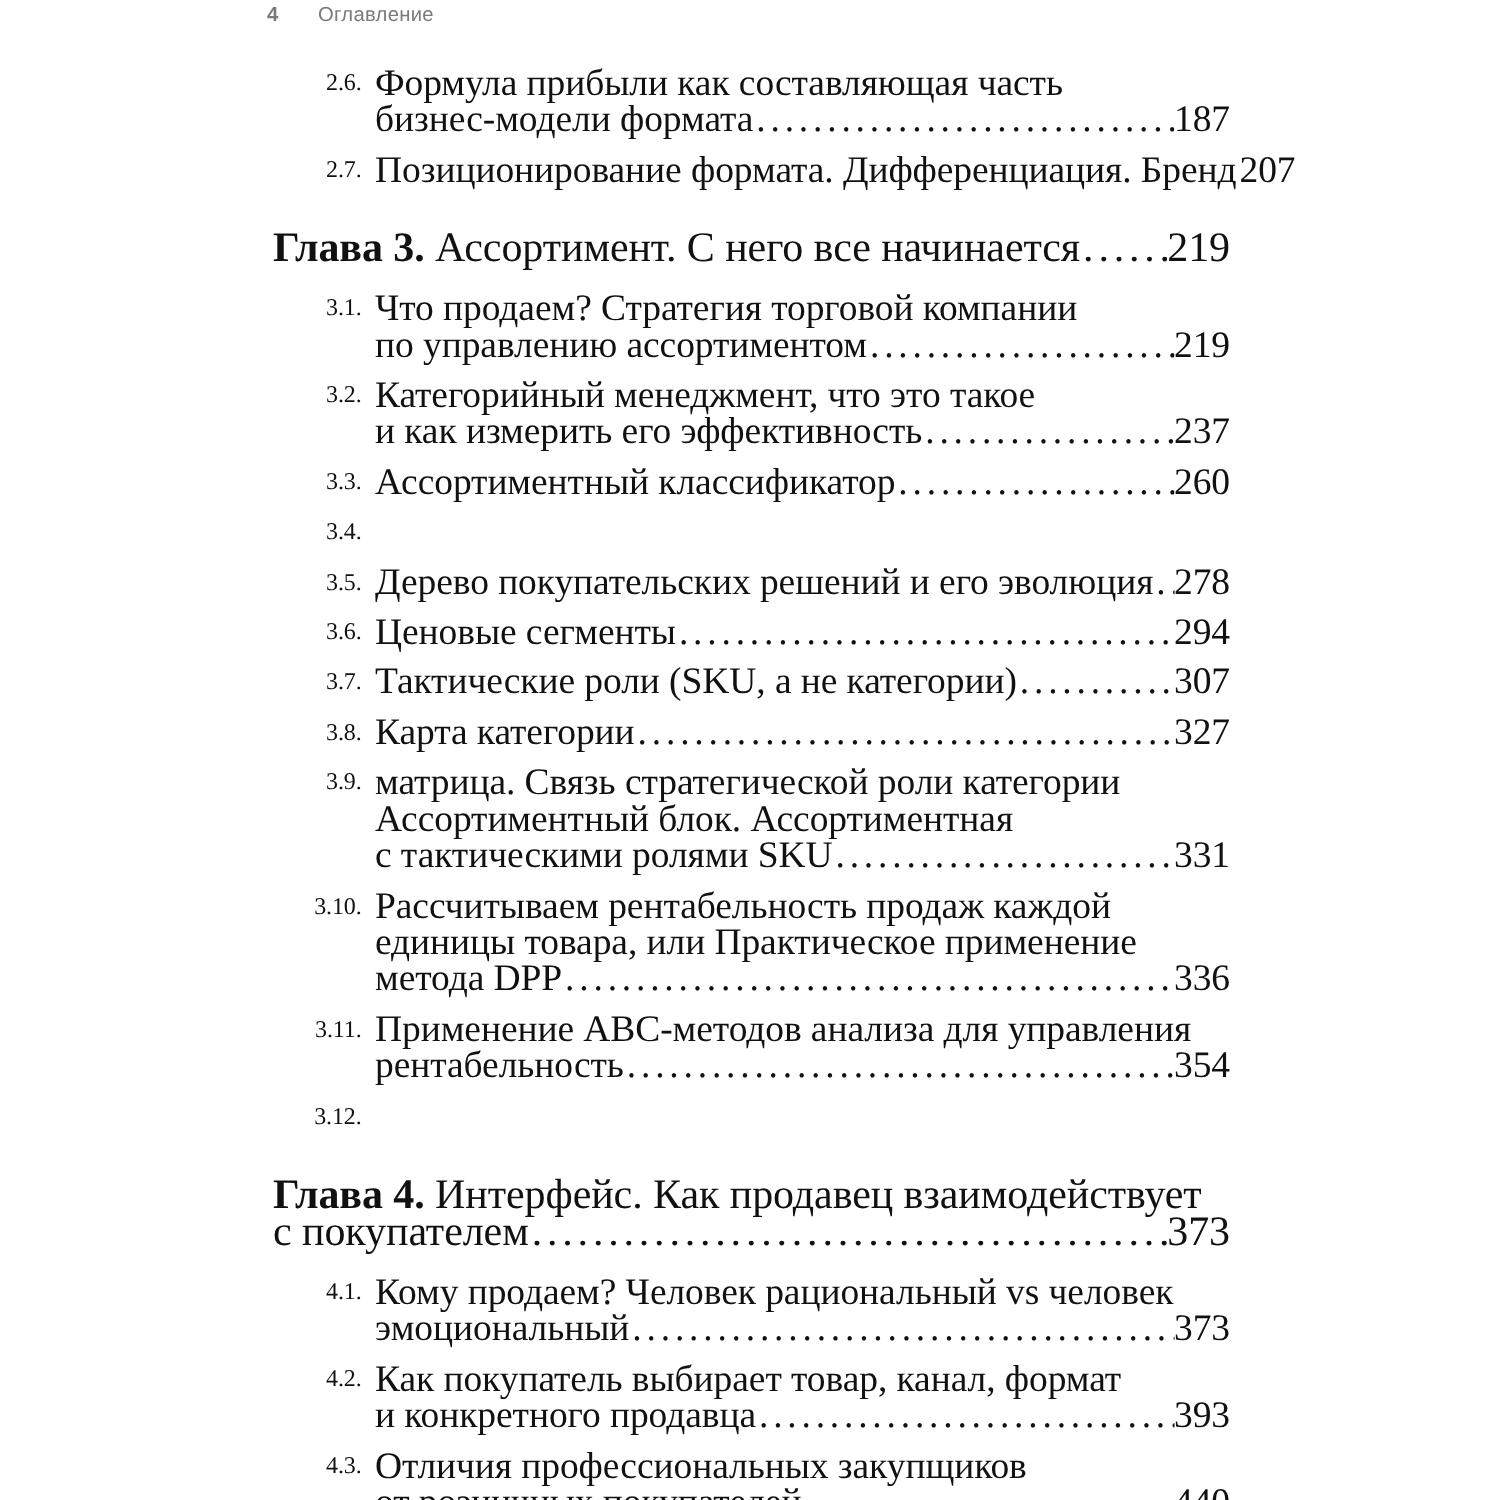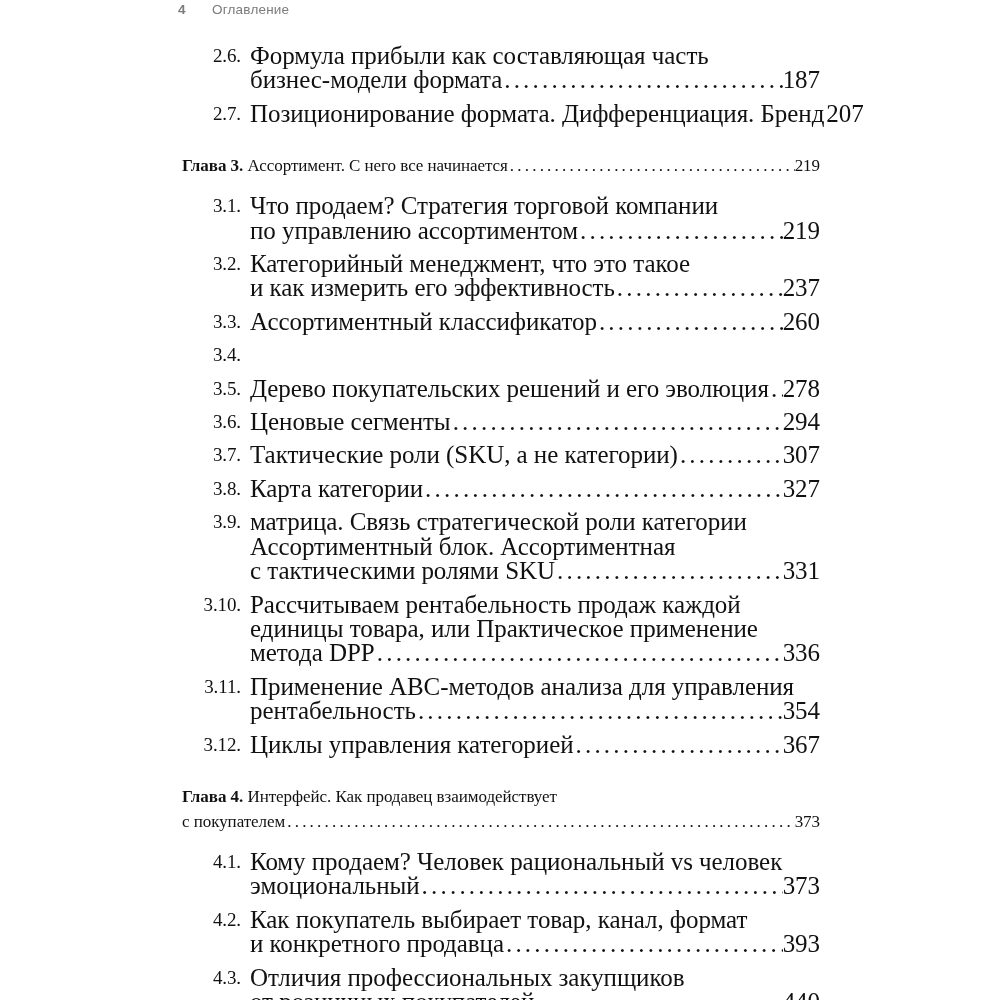--- a/index.html
+++ b/index.html
@@ -50,21 +50,21 @@
     align-items: flex-start;
     margin-bottom: 9px;
   }
 
   
   .num {
     flex: 0 0 68px;
     text-align: right;
     padding-right: 9px;
     box-sizing: border-box;
-    font-size: 19px;
+    font-size: 16px;
     line-height: 24.4px;
     white-space: nowrap;
     letter-spacing: -0.1px;
   }
 
   .lines {
     flex: 1 1 auto;
     min-width: 0;
   }
 
@@ -101,21 +101,21 @@
     text-align: right;
     padding-left: 0px;
   }
 
   
   .chapter {
     display: block;
     margin-top: 27px;
     margin-bottom: 16px;
   }
-  .chapter .ln { font-size: 17px; line-height: 25px; }
+  .chapter .ln { font-size: 28px; line-height: 25px; }
   .chapter b { font-weight: 700; }
 </style>
 </head>
 <body>
 
 <div class="running-head">
   <span class="folio">4</span>
   <span class="rh-title">Оглавление</span>
 </div>
 
@@ -253,27 +253,20 @@
         <div class="ln">Применение ABC-методов анализа для управления</div>
         <div class="ln leader-line">
           <span class="txt">рентабельность</span>
           <span class="leader"></span>
           <span class="pageno">354</span>
         </div>
       </div>
     </div>
     <div class="entry">
       <div class="num">3.12.</div>
-      <div class="lines">
-        <div class="ln leader-line">
-          <span class="txt">Циклы управления категорией</span>
-          <span class="leader"></span>
-          <span class="pageno">367</span>
-        </div>
-      </div>
     </div>
     <div class="entry chapter">
       <div class="ln"><b>Глава 4.</b><span> Интерфейс. Как продавец взаимодействует</span></div>
       <div class="ln leader-line">
         <span class="txt">с покупателем</span>
         <span class="leader"></span>
         <span class="pageno">373</span>
       </div>
     </div>
     <div class="entry">

